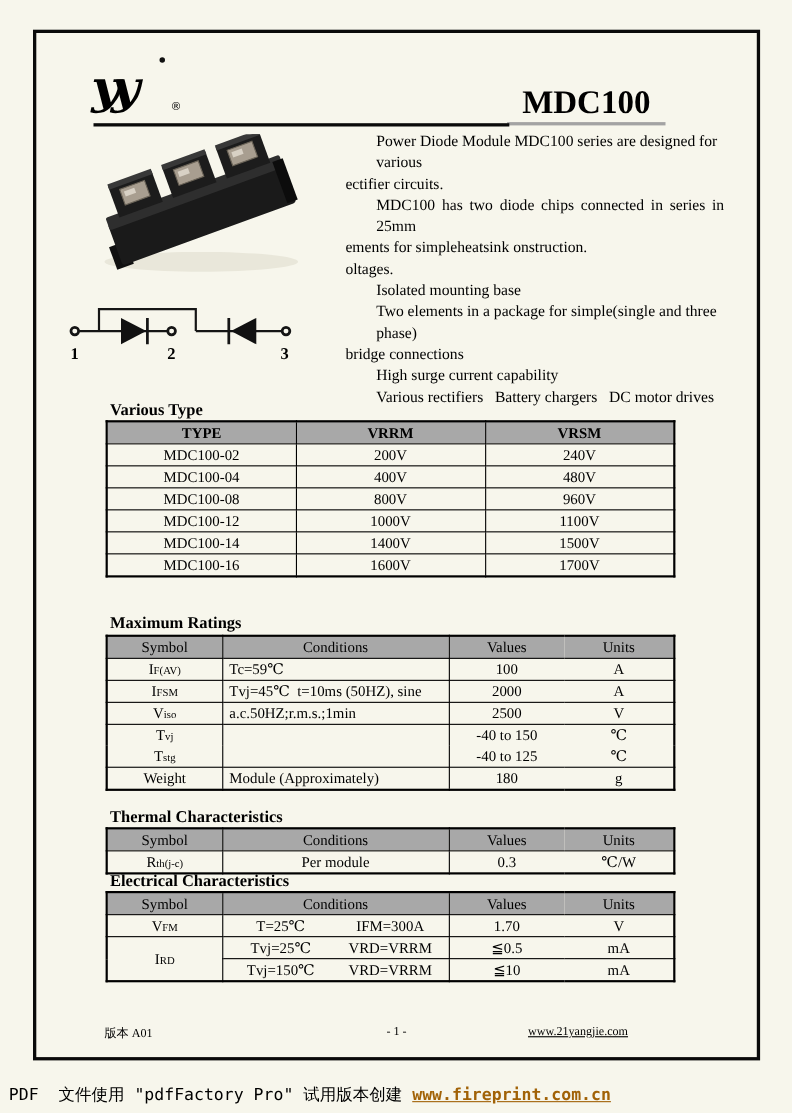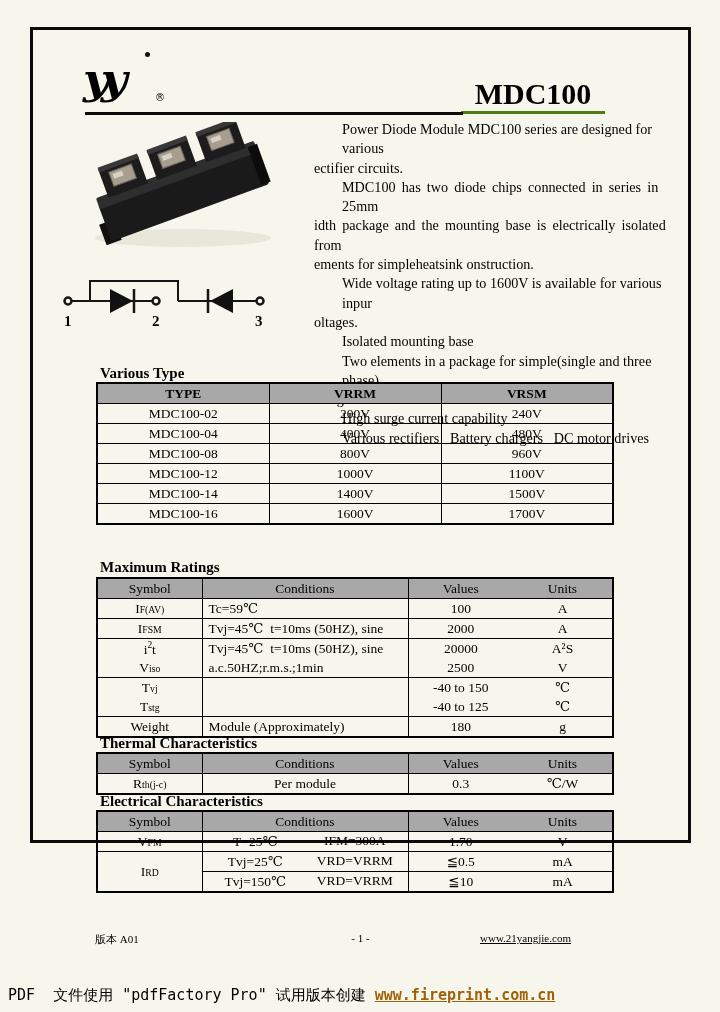--- a/index.html
+++ b/index.html
@@ -3,36 +3,36 @@
 <meta charset="utf-8">
 <style>
   html,body{margin:0;padding:0}
   body{
     width:720px;height:1012px;position:relative;overflow:hidden;
     background:#f7f6ec;
     font-family:"Liberation Serif","DejaVu Serif",serif;
     color:#000;
   }
   .page{
-    position:absolute;left:30px;top:27px;width:661px;height:816px;
+    position:absolute;left:30px;top:27px;width:661px;height:937px;
     border:3px solid #0a0a0a;box-sizing:border-box;
   }
   
   .logo{position:absolute;left:50px;top:26px;width:90px;height:56px}
   .logo-mark{
     font-family:"DejaVu Serif","Liberation Serif",serif;
     font-style:italic;font-weight:bold;font-size:46px;letter-spacing:-9px;
     line-height:46px;display:inline-block;transform:scaleY(.9);
   }
   .logo-dot{position:absolute;left:62px;top:-4px;width:5px;height:5px;border-radius:50%;background:#111}
   .logo-reg{position:absolute;left:72px;top:36px;font-size:10px;font-family:"DejaVu Sans",sans-serif}
   .title{
     position:absolute;left:428px;top:48px;width:144px;text-align:center;
     font-size:30px;font-weight:bold;line-height:32px;
-    border-bottom:3px solid #4d7c0f;padding-bottom:1px;
+    border-bottom:3px solid #a3a3a3;padding-bottom:1px;
   }
   .head-rule{position:absolute;left:52px;top:82px;width:378px;height:3px;background:#0a0a0a}
   
   .desc{position:absolute;left:281px;top:90px;width:362px;font-size:14.2px}
   .dl{line-height:19.3px;white-space:pre-wrap}
   .dl.first{padding-left:28px}
   .dl.cont{padding-left:0}
   .dl.wide{word-spacing:2.6px}
   .dl.bold{font-weight:bold}
   
@@ -106,23 +106,21 @@
         <rect x="143" y="26" width="24" height="15" fill="#a89e90" stroke="#6b6458" stroke-width="1"></rect>
         <rect x="146" y="29" width="10" height="5" fill="#d8d1c5"></rect>
       </g>
     </g>
   </svg>
 
   <div class="desc">
     <div class="dl first">Power Diode Module MDC100 series are designed for various</div>
     <div class="dl cont">ectifier circuits.</div>
     <div class="dl first wide">MDC100 has two diode chips connected in series in 25mm</div>
-    <div class="dl cont wide">idth package and the mounting base is electrically isolated from</div>
     <div class="dl cont">ements for simpleheatsink onstruction.</div>
-    <div class="dl first">Wide voltage rating up to 1600V is available for various inpur</div>
     <div class="dl cont">oltages.</div>
     <div class="dl first">Isolated mounting base</div>
     <div class="dl first">Two elements in a package for simple(single and three phase)</div>
     <div class="dl cont">bridge connections</div>
     <div class="dl first">High surge current capability</div>
     <div class="dl first">Various rectifiers   Battery chargers   DC motor drives</div>
   </div>
 
   <svg width="215" height="62" style="position:absolute;left:27px;top:238px" viewBox="0 0 215 62">
     <g stroke="#151515" stroke-width="2" fill="none">
@@ -209,26 +207,20 @@
       <td class="nb-r">100</td>
       <td class="nb-l">A</td>
     </tr>
     <tr>
       <td><span>I</span><span class="sm">FSM</span></td>
       <td class="cond-l">Tvj=45℃  t=10ms (50HZ), sine</td>
       <td class="nb-r">2000</td>
       <td class="nb-l">A</td>
     </tr>
     <tr>
-      <td class="nb-b"><span>i</span><sup class="sp">2</sup><span>t</span></td>
-      <td class="cond-l nb-b">Tvj=45℃  t=10ms (50HZ), sine</td>
-      <td class="nb-r nb-b">20000</td>
-      <td class="nb-l nb-b">A²S</td>
-    </tr>
-    <tr>
       <td class="nb-t"><span>V</span><span class="sm">iso</span></td>
       <td class="cond-l nb-t">a.c.50HZ;r.m.s.;1min</td>
       <td class="nb-r nb-t">2500</td>
       <td class="nb-l nb-t">V</td>
     </tr>
     <tr>
       <td class="nb-b"><span>T</span><span class="sm">vj</span></td>
       <td class="cond-l nb-b"></td>
       <td class="nb-r nb-b">-40 to 150</td>
       <td class="nb-l nb-b">℃</td>

